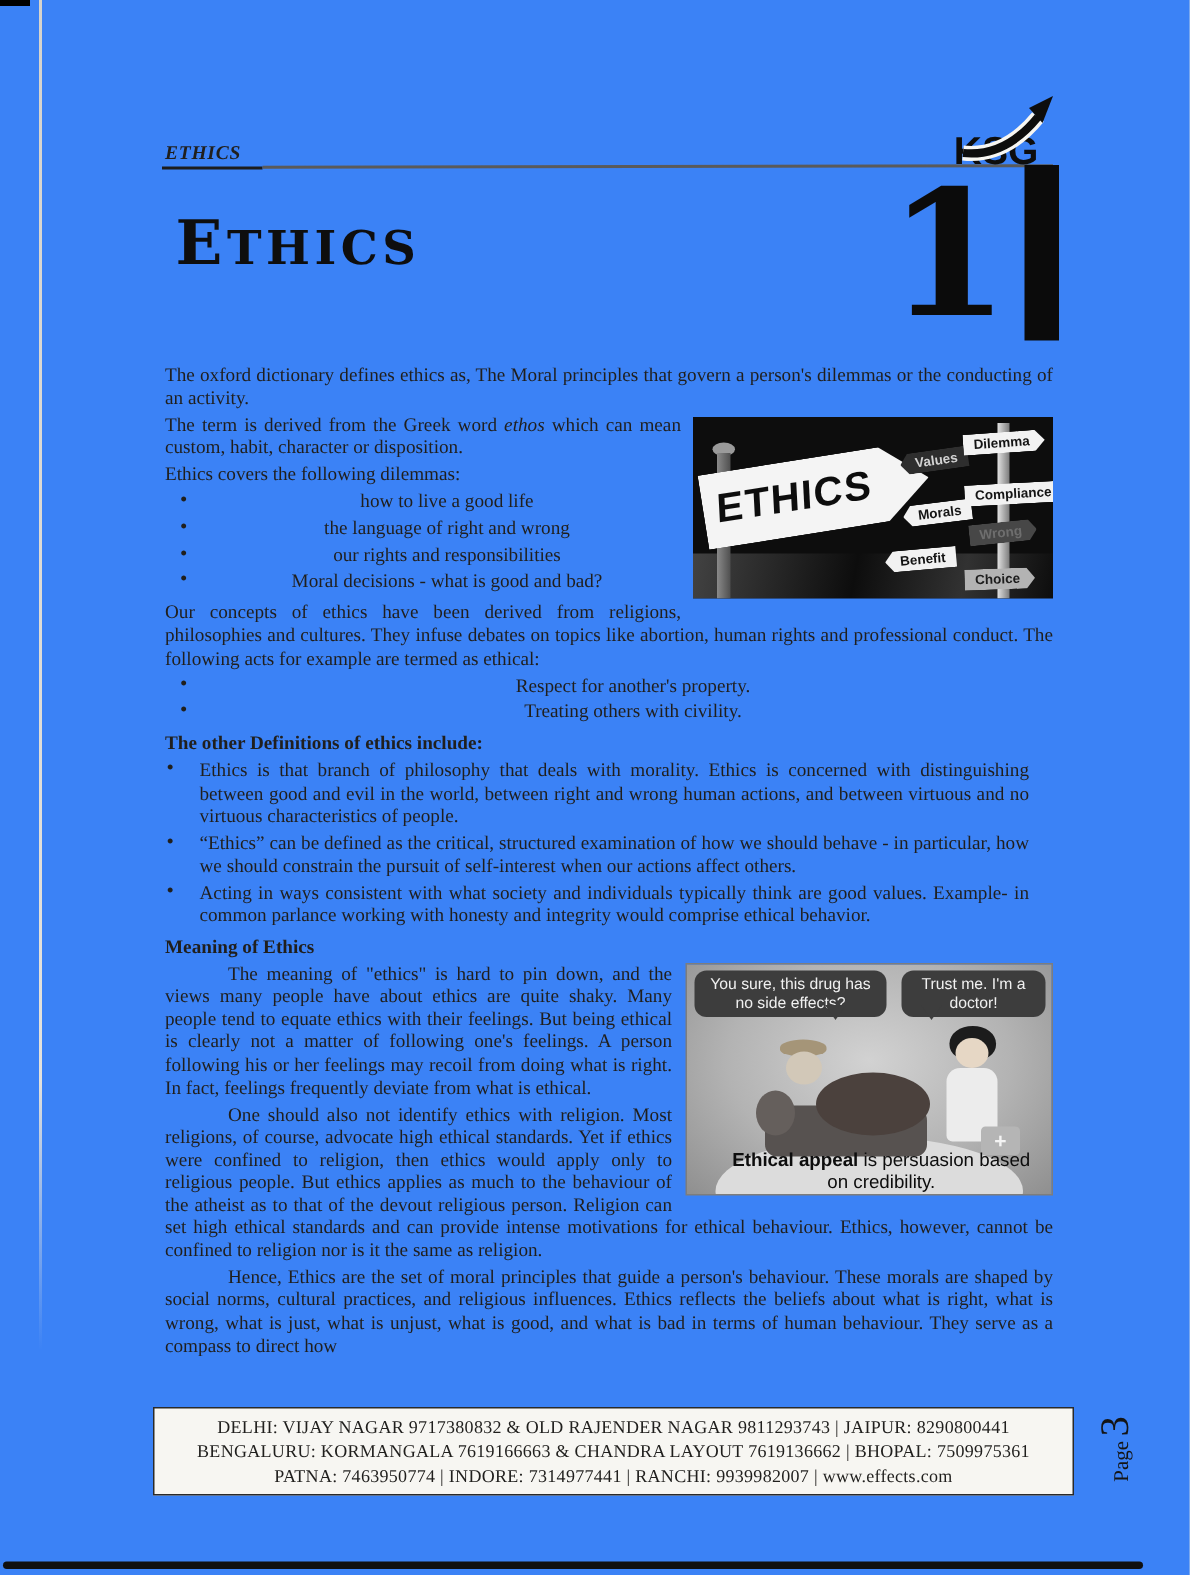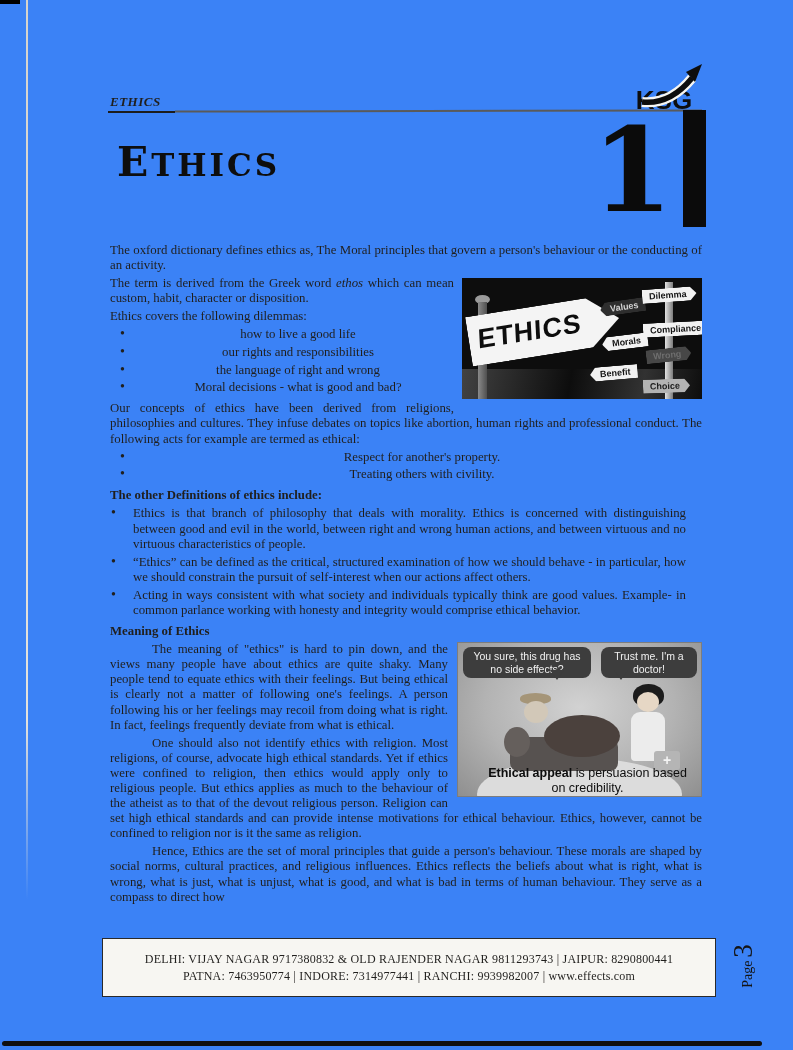--- a/index.html
+++ b/index.html
@@ -113,21 +113,21 @@
     <path d="M8 40 Q 36 43 58 16" stroke="#0d0d0d" stroke-width="5.5" fill="none"></path>
     <polygon points="68,2 52,10 61,20" fill="#0d0d0d"></polygon>
   </svg>
 
   <h1 class="chapter-title">ETHICS</h1>
   <div class="chapter-number">1</div>
   <div class="chapter-bar"></div>
 
   <div class="body">
 
-    <p class="just">The oxford dictionary defines ethics as, The Moral principles that govern a person's behaviour or the conducting of an activity.</p>
+    <p class="just">The oxford dictionary defines ethics as, The Moral principles that govern a person's dilemmas or the conducting of an activity.</p>
 
     <div class="signpost">
       <div class="sp-cap"></div>
       <div class="sp-pole"></div>
       <div class="sp-post"></div>
       <div class="main-sign">
         <span class="ms-text">ETHICS</span>
       </div>
       <div id="signs">
           <span class="sign s1 dark arrow-l">Values</span>
@@ -138,22 +138,22 @@
           <span class="sign s6 light arrow-l">Benefit</span>
           <span class="sign s7 mid arrow-r">Choice</span>
         </div>
     </div>
 
     <p class="just"><span>The term is derived from the Greek word </span><i>ethos</i><span> which can mean custom, habit, character or disposition.</span></p>
 
     <p>Ethics covers the following dilemmas:</p>
     <ul id="dilemmas" class="blist">
         <li>how to live a good life</li>
+        <li>the language of right and wrong</li>
         <li>our rights and responsibilities</li>
-        <li>the language of right and wrong</li>
         <li>Moral decisions - what is good and bad?</li>
       </ul>
 
     <p class="just">Our concepts of ethics have been derived from religions, philosophies and cultures. They infuse debates on topics like abortion, human rights and professional conduct. The following acts for example are termed as ethical:</p>
     <ul id="acts" class="blist">
         <li>Respect for another's property.</li>
         <li>Treating others with civility.</li>
       </ul>
 
     <p class="bold-head">The other Definitions of ethics include:</p>
@@ -180,20 +180,21 @@
       <div class="cartoon-caption"><b>Ethical appeal</b><span> is persuasion based on credibility.</span></div>
     </div>
 
     <p class="just ind">The meaning of "ethics" is hard to pin down, and the views many people have about ethics are quite shaky. Many people tend to equate ethics with their feelings. But being ethical is clearly not a matter of following one's feelings. A person following his or her feelings may recoil from doing what is right. In fact, feelings frequently deviate from what is ethical.</p>
     <p class="just ind">One should also not identify ethics with religion. Most religions, of course, advocate high ethical standards. Yet if ethics were confined to religion, then ethics would apply only to religious people. But ethics applies as much to the behaviour of the atheist as to that of the devout religious person. Religion can set high ethical standards and can provide intense motivations for ethical behaviour. Ethics, however, cannot be confined to religion nor is it the same as religion.</p>
     <p class="just ind">Hence, Ethics are the set of moral principles that guide a person's behaviour. These morals are shaped by social norms, cultural practices, and religious influences. Ethics reflects the beliefs about what is right, what is wrong, what is just, what is unjust, what is good, and what is bad in terms of human behaviour. They serve as a compass to direct how</p>
   </div>
 
   <div class="footer-box" id="footerbox">
       <div class="f-line"><span class="b">DELHI: VIJAY NAGAR </span><span>9717380832</span><span class="b"> &amp; </span><span class="b">OLD RAJENDER NAGAR </span><span>9811293743</span><span> | </span><span class="b">JAIPUR:</span><span> 8290800441</span></div>
+      <div class="f-line"><span class="b">BENGALURU: KORMANGALA </span><span>7619166663</span><span> &amp; </span><span class="b">CHANDRA LAYOUT </span><span>7619136662</span><span> | </span><span class="b">BHOPAL:</span><span> 7509975361</span></div>
       <div class="f-line"><span class="b">PATNA:</span><span> 7463950774 | </span><span class="b">INDORE:</span><span> 7314977441 | </span><span class="b">RANCHI:</span><span> 9939982007 | </span><span class="b">www.effects.com</span></div>
     </div>
 
   <div class="page-label">
     <span class="pl-word">Page</span>
     <span class="pl-num">3</span>
   </div>
 
   <div class="bottom-line"></div>
 </div>

